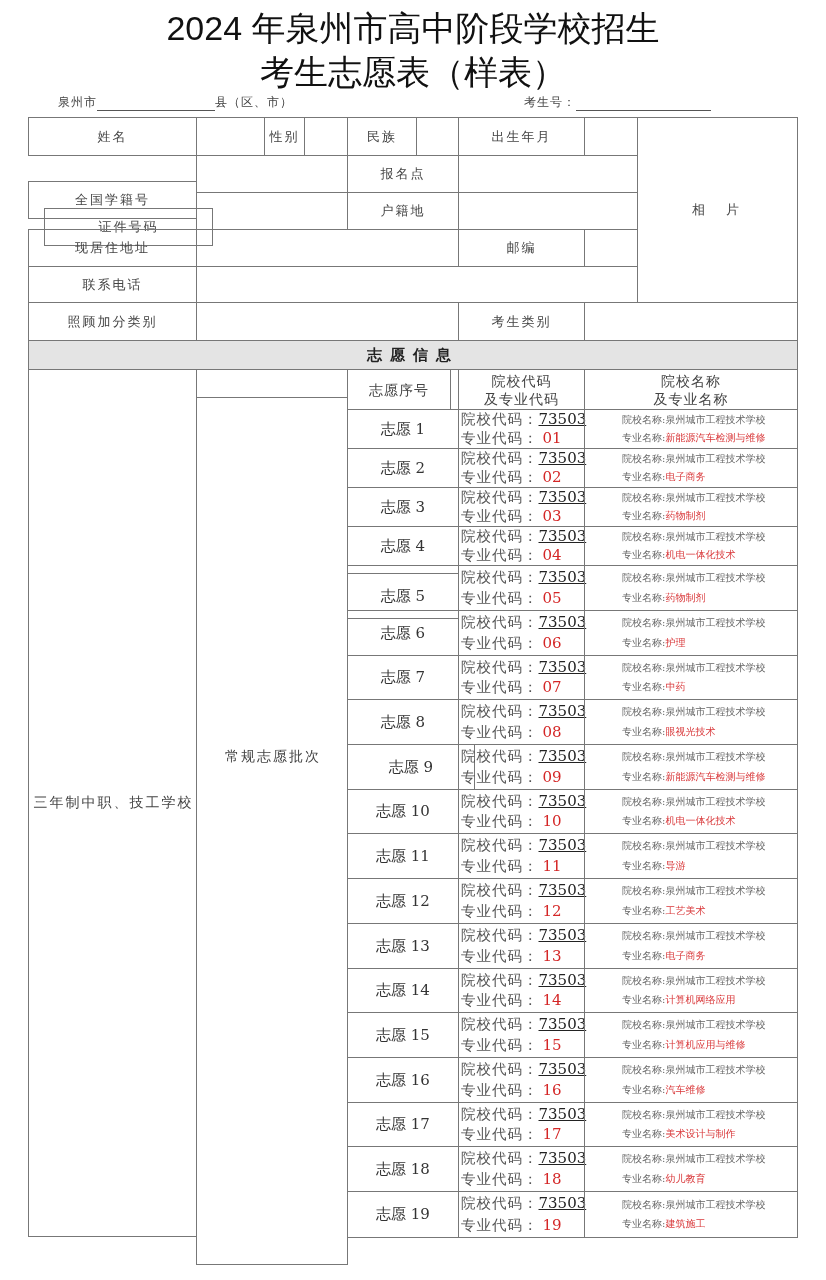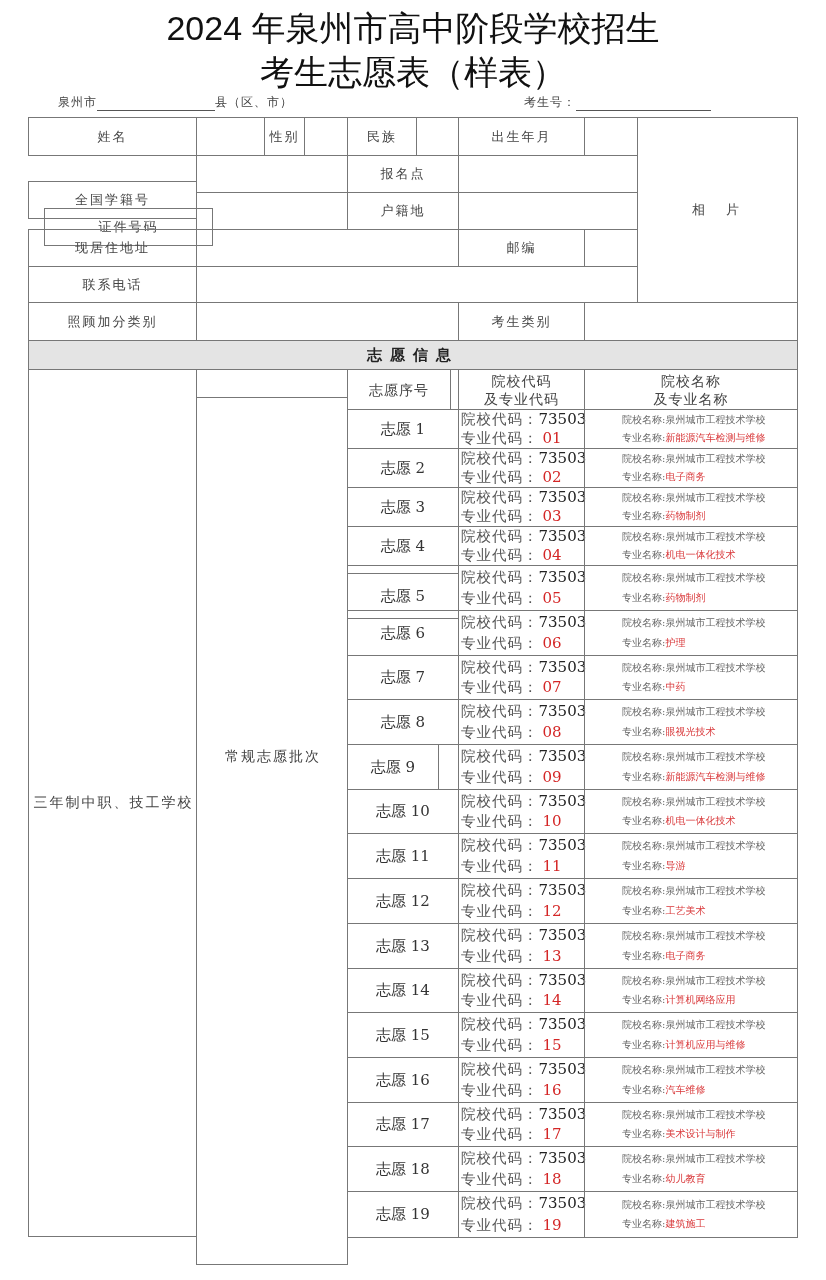--- a/index.html
+++ b/index.html
@@ -12,21 +12,21 @@
   .subline { position: absolute; top: 94px; font-size: 12px; color: #444; letter-spacing: 1px; white-space: nowrap; }
   .uline { display: inline-block; border-bottom: 1px solid #555; vertical-align: bottom; height: 12px; }
   .cell { position: absolute; box-sizing: border-box; border: 1px solid #777;
           display: flex; align-items: center; justify-content: center; text-align: center;
           font-size: 13px; color: #444; letter-spacing: 2px; }
   .section { background: #e4e4e4; font-weight: bold; font-size: 15px; color: #222; letter-spacing: 8px; }
   .hdr { font-family: "DejaVu Serif", "Liberation Serif", serif; font-size: 14px; line-height: 18px; color: #444; letter-spacing: 1px; flex-direction: column; }
   .seq { font-family: "DejaVu Serif", "Liberation Serif", serif; font-size: 15px; color: #333; letter-spacing: 0; }
   .codes { justify-content: flex-start; align-items: stretch; flex-direction: column; padding-left: 2px;
            font-family: "DejaVu Serif", "Liberation Serif", serif; font-size: 14.5px; line-height: 19px; color: #555; letter-spacing: 1px; text-align: left; }
-  .codes .num { color: #222; letter-spacing: 0; font-size: 15px; }
+  .codes .num { color: #222; letter-spacing: 0; font-size: 15px; text-decoration: underline; }
   .codes .red { color: #d42626; letter-spacing: 0; font-size: 15px; margin-left: 4px; }
   .names { justify-content: flex-start; align-items: flex-start; flex-direction: column; padding-left: 1px;
            font-family: "DejaVu Serif", "Liberation Serif", serif; font-size: 10px; color: #666; letter-spacing: 0; text-align: left; }
   .names .line { white-space: nowrap; padding-left: 36px; }
   .names .red { color: #d9383a; }
   .vcell-inner { display: flex; flex-direction: column; justify-content: space-evenly; height: 100%; width: 100%; }
 </style>
 </head>
 <body>
 
@@ -214,21 +214,21 @@
           </div>
         </div>
         <div class="cell names" style="left:584px;top:699px;width:214px;height:46px;">
           <div class="vcell-inner">
             <div class="line"><span>院校名称:</span><span>泉州城市工程技术学校</span></div>
             <div class="line"><span>专业名称:</span><span class="red">眼视光技术</span></div>
           </div>
         </div>
       </div>
       <div>
-        <div class="cell seq" style="left:347px;top:744px;width:92px;height:46px;">志愿 9</div>
+        <div class="cell seq" style="left:347px;top:744px;width:128px;height:46px;">志愿 9</div>
         <div class="cell codes" style="left:458px;top:744px;width:127px;height:46px;">
           <div class="vcell-inner">
             <div style="white-space:nowrap;"><span>院校代码：</span><span class="num">73503</span></div>
             <div style="white-space:nowrap;"><span>专业代码：</span><span class="red">09</span></div>
           </div>
         </div>
         <div class="cell names" style="left:584px;top:744px;width:214px;height:46px;">
           <div class="vcell-inner">
             <div class="line"><span>院校名称:</span><span>泉州城市工程技术学校</span></div>
             <div class="line"><span>专业名称:</span><span class="red">新能源汽车检测与维修</span></div>

